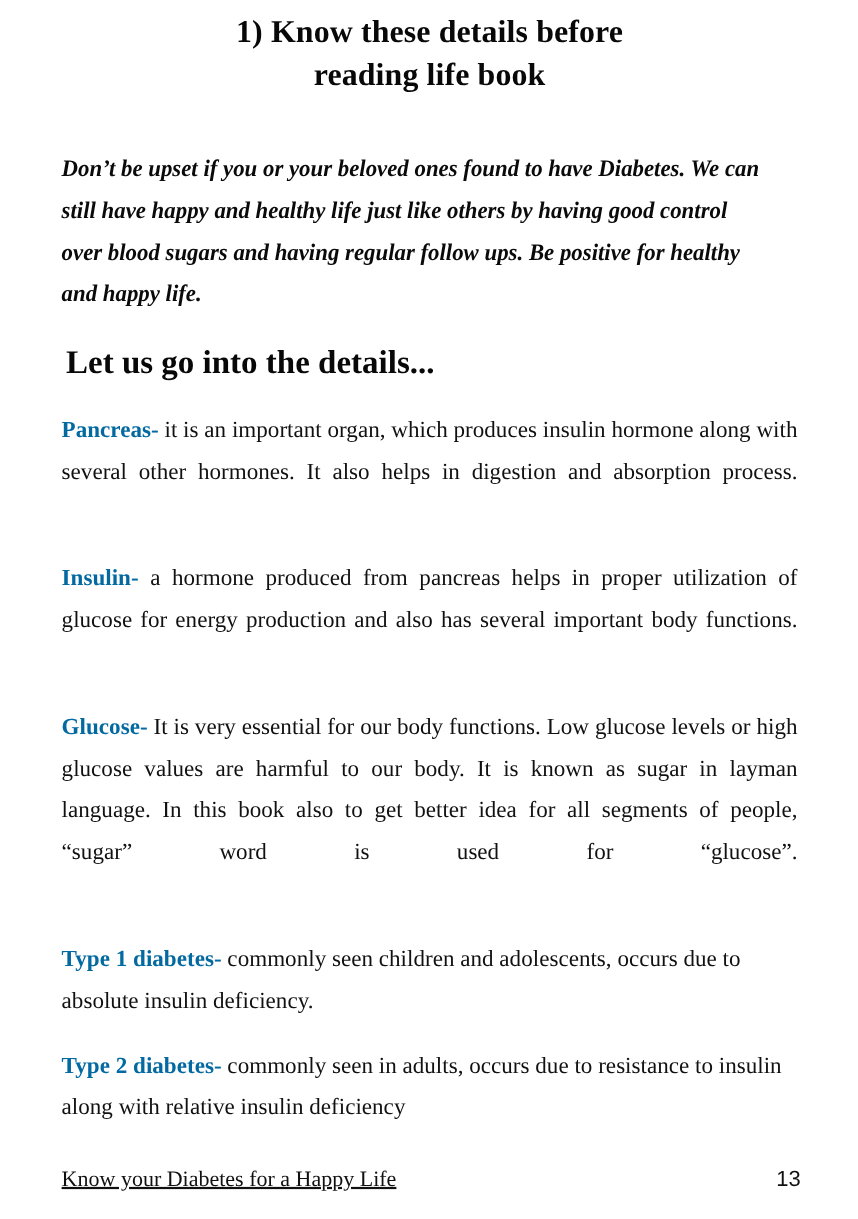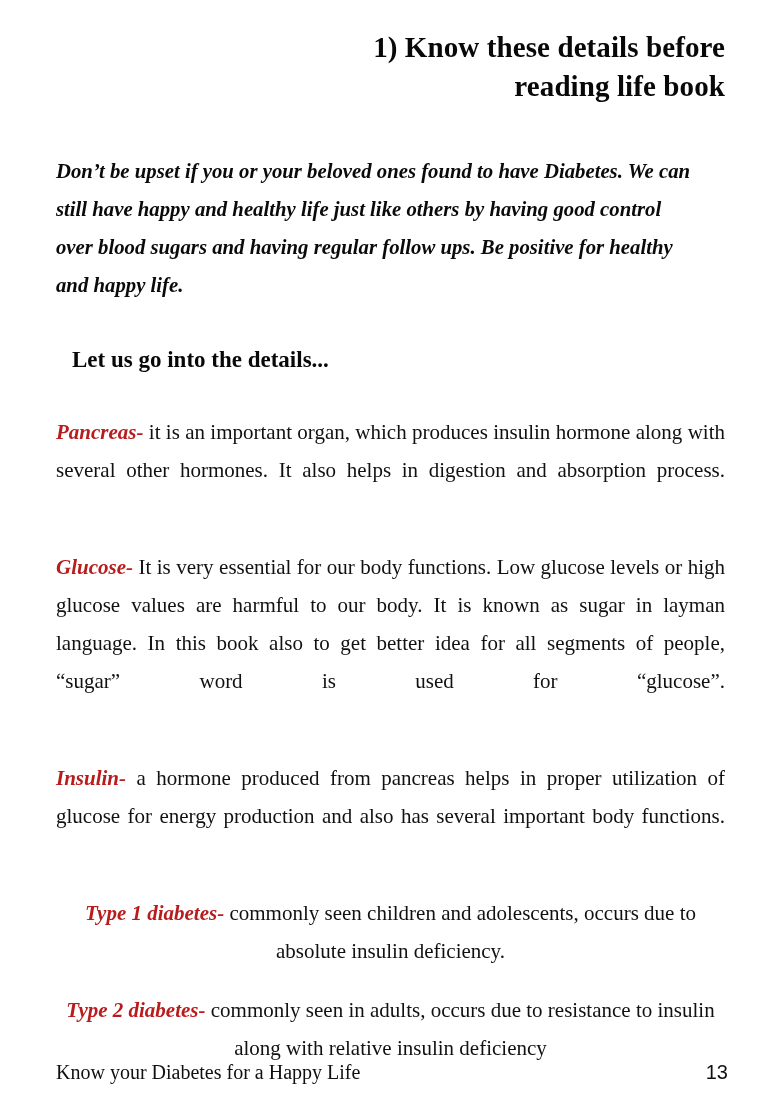--- a/index.html
+++ b/index.html
@@ -29,22 +29,22 @@
   .content {
     position: absolute;
     left: 56px;
     top: 0;
     width: 669px;
   }
 
   
   .chapter-title {
     margin: 0;
-    padding-top: 28px;
-    text-align: right;
+    padding-top: 10px;
+    text-align: center;
     font-family: "Liberation Serif", "DejaVu Serif", serif;
     font-weight: bold;
     font-size: 29px;
     line-height: 39px;
     letter-spacing: 0.1px;
     color: #080808;
   }
   .chapter-title .t-line {
     display: block;
   }
@@ -59,74 +59,74 @@
     font-size: 21.5px;
     line-height: 38px;
     text-align: left;
     color: #0a0a0a;
     transform: scaleX(0.965);
     transform-origin: left top;
   }
 
   
   .sub-heading {
-    margin: 16px;
+    margin: 4px;
     padding-top: 24px;
     font-family: "Liberation Serif", "DejaVu Serif", serif;
     font-weight: bold;
-    font-size: 23px;
+    font-size: 30px;
     line-height: 32px;
     color: #080808;
   }
 
   
   .term-block {
     margin: 0;
     padding-top: 21px;
     font-size: 21px;
     line-height: 38px;
     text-align: justify;
     color: #111111;
   }
   .term-block .term {
     font-weight: bold;
-    color: #b91c1c;
-    font-style: italic;
+    color: #0369a1;
   }
 
   
   .term-block:after {
     content: "";
     display: inline-block;
     width: 100%;
   }
 
   
   .term-block.natural {
-    text-align: center;
+    text-align: left;
   }
   .term-block.natural:after {
     content: none;
   }
 
   
   .footer {
     position: absolute;
     left: 56px;
     top: 1058px;
     width: 672px;
     display: flex;
     align-items: baseline;
     justify-content: space-between;
     font-size: 20px;
     line-height: 28px;
     color: #101010;
   }
   .footer .running-title {
     font-family: "Liberation Serif", "DejaVu Serif", serif;
+    text-decoration: underline;
   }
   .footer .page-number {
     font-family: Liberation Sans, sans-serif;
   }
 </style>
 </head>
 <body>
 
 <div class="page">
   <div class="content">
@@ -139,25 +139,25 @@
     <p class="lead-in">Don’t be upset if you or your beloved ones found to have Diabetes. We can still have happy and healthy life just like others by having good control over blood sugars and having regular follow ups. Be positive for healthy and happy life.</p>
 
     <h2 class="sub-heading">Let us go into the details...</h2>
 
     <p class="term-block">
       <span class="term">Pancreas-</span><span class="def-body"> it is an important organ, which produces insulin hormone along with several other hormones. It also helps in digestion and absorption process.</span>
     </p>
 
 
     <p class="term-block">
-      <span class="term">Glucose-</span><span class="def-body"> It is very essential for our body functions. Low glucose levels or high glucose values are harmful to our body. It is known as sugar in layman language. In this book also to get better idea for all segments of people, “sugar” word is used for “glucose”.</span>
+      <span class="term">Insulin-</span><span class="def-body"> a hormone produced from pancreas helps in proper utilization of glucose for energy production and also has several important body functions.</span>
     </p>
 
     <p class="term-block">
-      <span class="term">Insulin-</span><span class="def-body"> a hormone produced from pancreas helps in proper utilization of glucose for energy production and also has several important body functions.</span>
+      <span class="term">Glucose-</span><span class="def-body"> It is very essential for our body functions. Low glucose levels or high glucose values are harmful to our body. It is known as sugar in layman language. In this book also to get better idea for all segments of people, “sugar” word is used for “glucose”.</span>
     </p>
 
     <p class="term-block natural">
       <span class="term">Type 1 diabetes-</span><span class="def-body"> commonly seen children and adolescents, occurs due to absolute insulin deficiency.</span>
     </p>
 
     <p class="term-block natural">
       <span class="term">Type 2 diabetes-</span><span class="def-body"> commonly seen in adults, occurs due to resistance to insulin along with relative insulin deficiency</span>
     </p>
 

